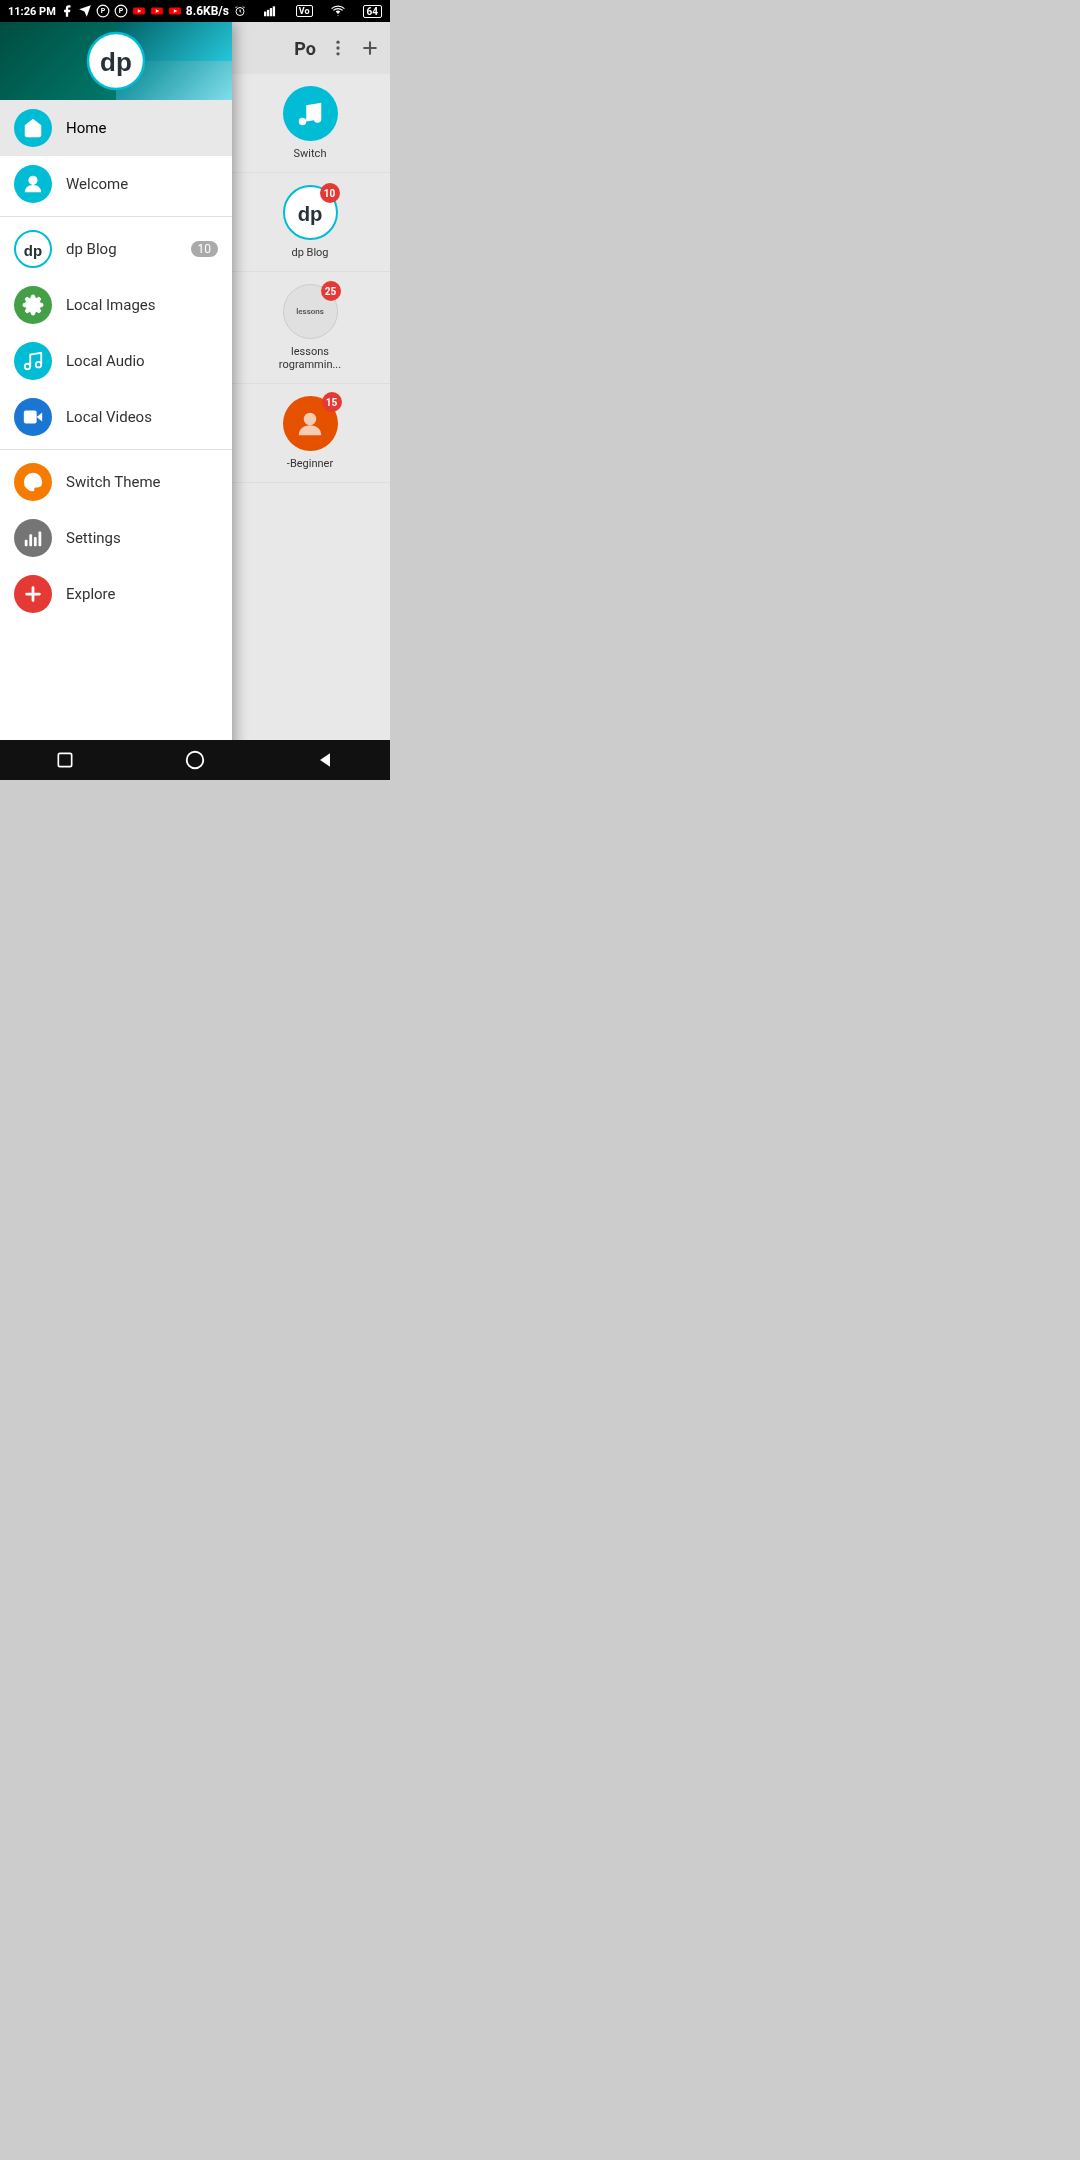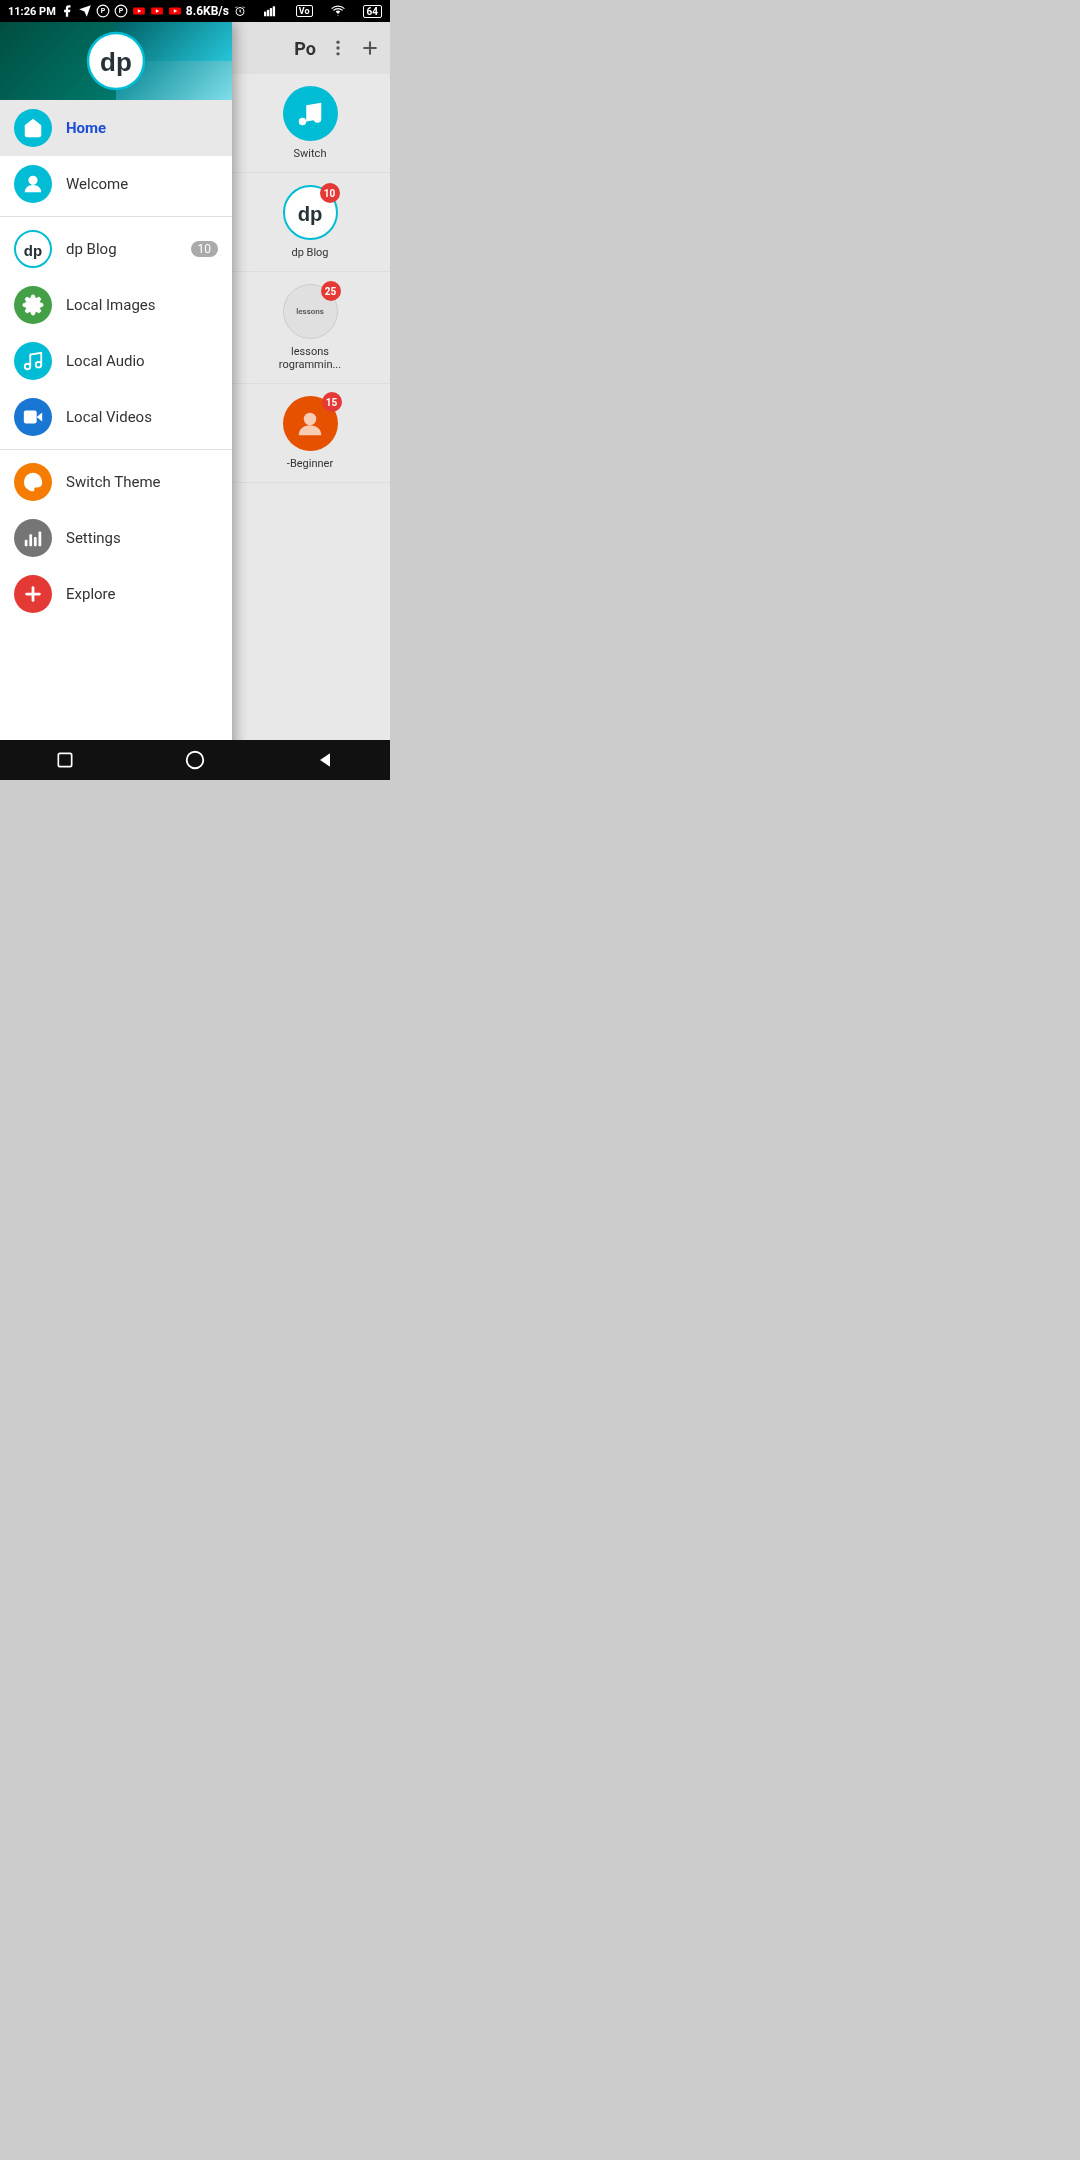--- a/index.html
+++ b/index.html
@@ -184,22 +184,22 @@
 
     .menu-badge {
       background: #aaa;
       color: #fff;
       font-size: 12px;
       padding: 1px 7px;
       border-radius: 10px;
     }
 
     .menu-item-home .menu-label {
-      color: #1d4ed8;
-      font-weight: 700;
+      color: #000000;
+      font-weight: 400;
     }
 
     
     .bottom-nav {
       position: absolute;
       bottom: 0;
       left: 0;
       width: 390px;
       height: 40px;
       background: #111;

